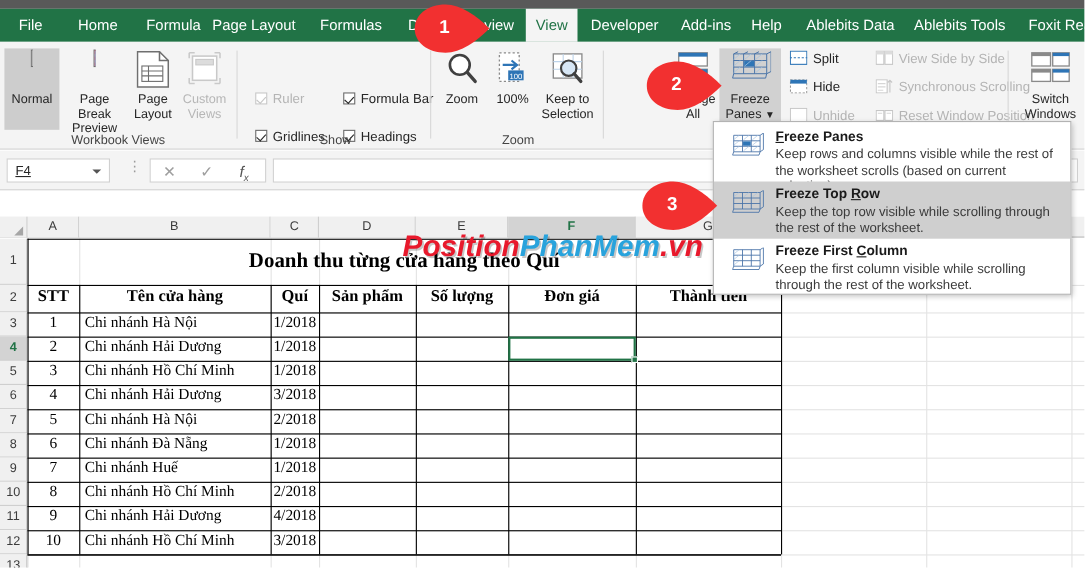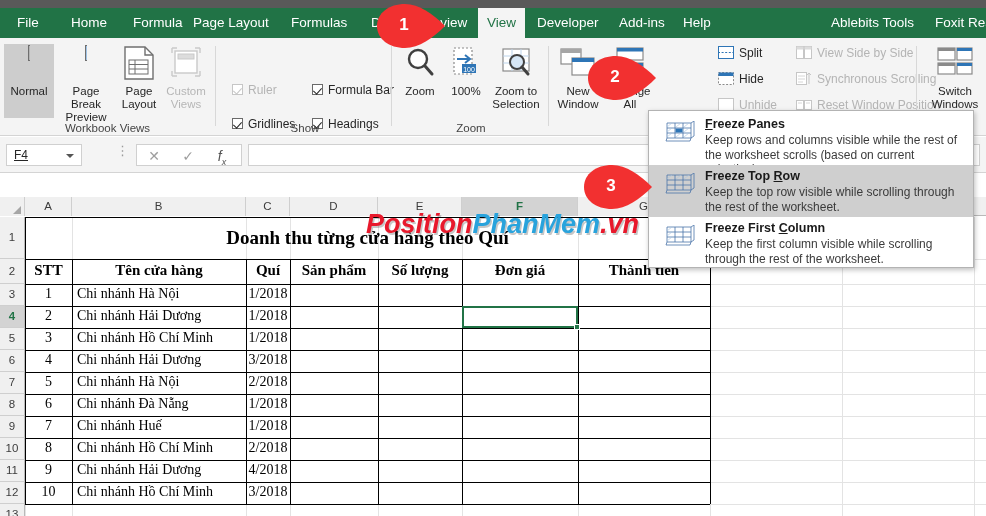--- a/index.html
+++ b/index.html
@@ -82,21 +82,21 @@
   .gridicon:before{ content:""; position:absolute; left:0; right:0; top:33%; border-top:1px solid #b5b5b5;}
   .gridicon:after{ content:""; position:absolute; left:0; right:0; top:66%; border-top:1px solid #b5b5b5;}
   .gvline{ position:absolute; top:0; bottom:0; width:1px; background:#b5b5b5;}
 
   
   .fbar{
     position:absolute; left:0; top:137px; width:986px; height:36px;
     background:#f4f4f4; border-bottom:1px solid #d4d4d4;
   }
   .namebox{
-    position:absolute; left:6px; top:7px; width:76px; height:22px;
+    position:absolute; left:6px; top:7px; width:94px; height:22px;
     background:#fff; border:1px solid #d0d0d0; font-size:12px;
     line-height:21px; padding-left:7px; color:#262626;text-decoration:underline;
   }
   .nbarrow{ position:absolute; right:7px; top:9px; width:0;height:0;
     border-left:4px solid transparent;border-right:4px solid transparent;border-top:4px solid #555;}
   .fbdots{ position:absolute; left:116px; top:10px; color:#9a9a9a; font-size:13px; letter-spacing:0; line-height:8px;}
   .fbbtns{ position:absolute; left:136px; top:7px; width:106px; height:22px;
     background:#fff; border:1px solid #d0d0d0;}
   .fbbtn{ position:absolute; top:2px; width:34px; height:18px; text-align:center;
     font-size:14px; color:#9e9e9e; line-height:18px;}
@@ -171,20 +171,21 @@
     <div class="tab" style="left: 62px;">Home</div>
     <div class="tab" style="left: 124px;">Formula</div>
     <div class="tab" style="left: 184px;">Page Layout</div>
     <div class="tab" style="left: 282px;">Formulas</div>
     <div class="tab" style="left: 362px;">Data</div>
     <div class="tab" style="left: 414px;">Review</div>
     <div class="tab active" style="left: 478px;">View</div>
     <div class="tab" style="left: 528px;">Developer</div>
     <div class="tab" style="left: 610px;">Add-ins</div>
     <div class="tab" style="left: 674px;">Help</div>
+    <div class="tab" style="left: 724px;">Ablebits Data</div>
     <div class="tab" style="left: 822px;">Ablebits Tools</div>
     <div class="tab" style="left: 926px;">Foxit Reader</div>
   </div>
 
 <div class="ribbon">
 
   <div class="grp" style="left:0;width:215px;">
     <div class="bigbtn" style="left:56px;width:60px;">
       <span class="ic">
         <span class="gridicon" style="border-color:#6f6f6f;">
@@ -266,48 +267,54 @@
     </div>
     <div class="bigbtn" style="left:92px;width:56px;">
       <span class="ic">
         <svg width="32" height="32" viewBox="0 0 32 32">
             <rect x="3" y="3" width="26" height="22" fill="#fff" stroke="#8a8a8a" stroke-width="1.2"></rect>
             <path d="M3 10h26M3 17h26M12 3v22M21 3v22" stroke="#bcd3ea" stroke-width="1"></path>
             <circle cx="17" cy="16" r="7" fill="#d6e6f5" stroke="#404040" stroke-width="2"></circle>
             <path d="M22 21l6 7" stroke="#404040" stroke-width="3" stroke-linecap="round"></path>
           </svg>
       </span>
-      <span class="lbl">Zoom to Selection</span>
+      <span class="lbl">Keep to Selection</span>
     </div>
     <div class="grplabel">Zoom</div>
   </div>
   <div class="grpsep" style="left:548px;"></div>
 
   <div class="grp" style="left:552px;width:370px;">
-    <div class="bigbtn" style="left:0;width:52px;">
-      <span class="ic">
-        <svg width="36" height="32" viewBox="0 0 36 32">
-            <rect x="1" y="3" width="20" height="15" fill="#fff" stroke="#8a8a8a" stroke-width="1.2"></rect>
-            <rect x="1" y="3" width="20" height="4" fill="#a6a6a6"></rect>
-            <rect x="12" y="12" width="22" height="17" fill="#fff" stroke="#8a8a8a" stroke-width="1.2"></rect>
-            <rect x="12" y="12" width="22" height="4" fill="#2e75b6"></rect>
-          </svg>
-      </span>
-      <span class="lbl">New Window</span>
-    </div>
     <div class="bigbtn" style="left:54px;width:48px;">
       <span class="ic">
         <svg width="34" height="32" viewBox="0 0 34 32">
             <rect x="4" y="2" width="26" height="12" fill="#fff" stroke="#8a8a8a" stroke-width="1.2"></rect>
             <rect x="4" y="2" width="26" height="3.5" fill="#2e75b6"></rect>
             <rect x="4" y="17" width="26" height="12" fill="#fff" stroke="#8a8a8a" stroke-width="1.2"></rect>
             <rect x="4" y="17" width="26" height="3.5" fill="#2e75b6"></rect>
           </svg>
       </span>
       <span class="lbl">Arrange All</span>
+    </div>
+    <div class="bigbtn" style="left:102px;width:56px;background:#d1d1d1;">
+      <span class="ic">
+        <svg width="38" height="30" viewBox="0 0 38 30">
+          <g stroke="#4a74a8" stroke-width="0.9" fill="none">
+            <path d="M4 3h30v18H4z"></path>
+              <path d="M4 9h30M4 15h30M13 3v18M23 3v18"></path>
+            <path d="M4 3l4-2M13 3l4-2M23 3l4-2M34 3l4-2M38 1v18l-4 2"></path>
+            <path d="M4 21l-1 4h30l1-4" stroke="#4a74a8"></path>
+          </g>
+          <rect x="13.5" y="9.5" width="9" height="5" fill="#2e75b6"></rect>
+          <g stroke="#a8c4e0" stroke-width="0.7">
+            <path d="M4 8l6-5M14 8l6-5M24 8l6-5M4 14l6-5M14 14l6-5M24 14l6-5M4 20l6-5M24 20l6-5"></path>
+          </g>
+        </svg>
+      </span>
+      <span class="lbl"><span>Freeze Panes</span> <span style="font-size:9px;">▼</span></span>
     </div>
 
     <div id="smallbtns">
         <div class="smallbtn" style="left: 166px; top: 8px;"><span class="sic"><svg width="16" height="13" viewBox="0 0 16 13">
               <rect x="0.5" y="0.5" width="15" height="12" fill="#fff" stroke="#2e75b6"></rect>
               <path d="M0 6.5h16" stroke="#2e75b6" stroke-dasharray="2 1.6"></path>
             </svg></span><span>Split</span></div>
         <div class="smallbtn" style="left: 166px; top: 34px;"><span class="sic"><svg width="16" height="13" viewBox="0 0 16 13">
               <rect x="0.5" y="0.5" width="15" height="12" fill="#fff" stroke="#8a8a8a" stroke-dasharray="2 1.6"></rect>
               <rect x="0.5" y="0.5" width="15" height="3.5" fill="#2e75b6"></rect>

